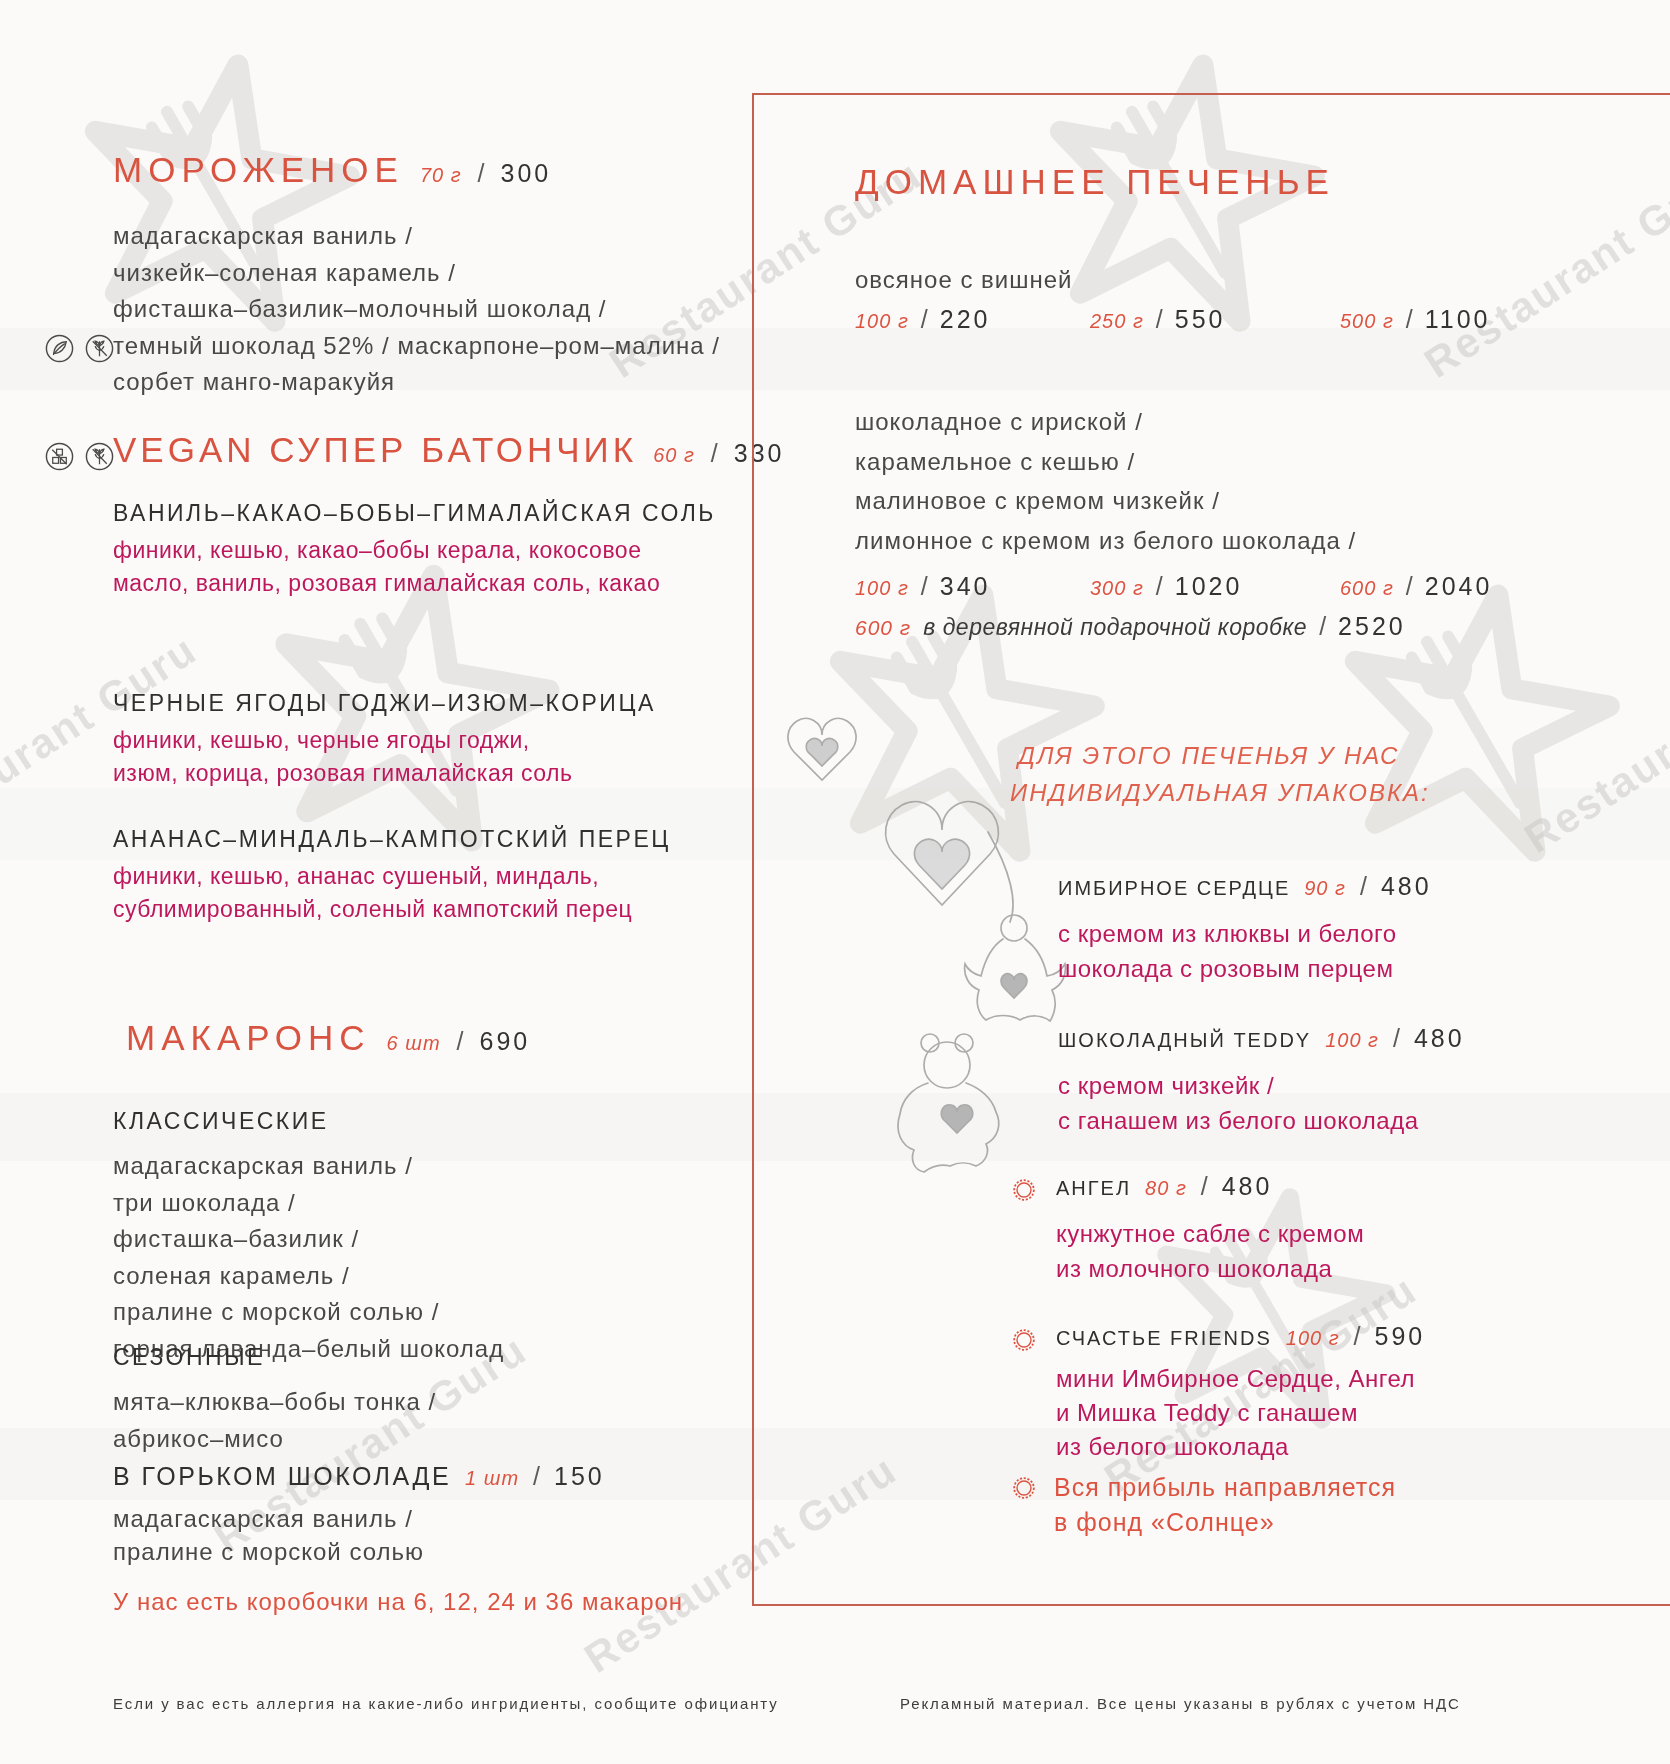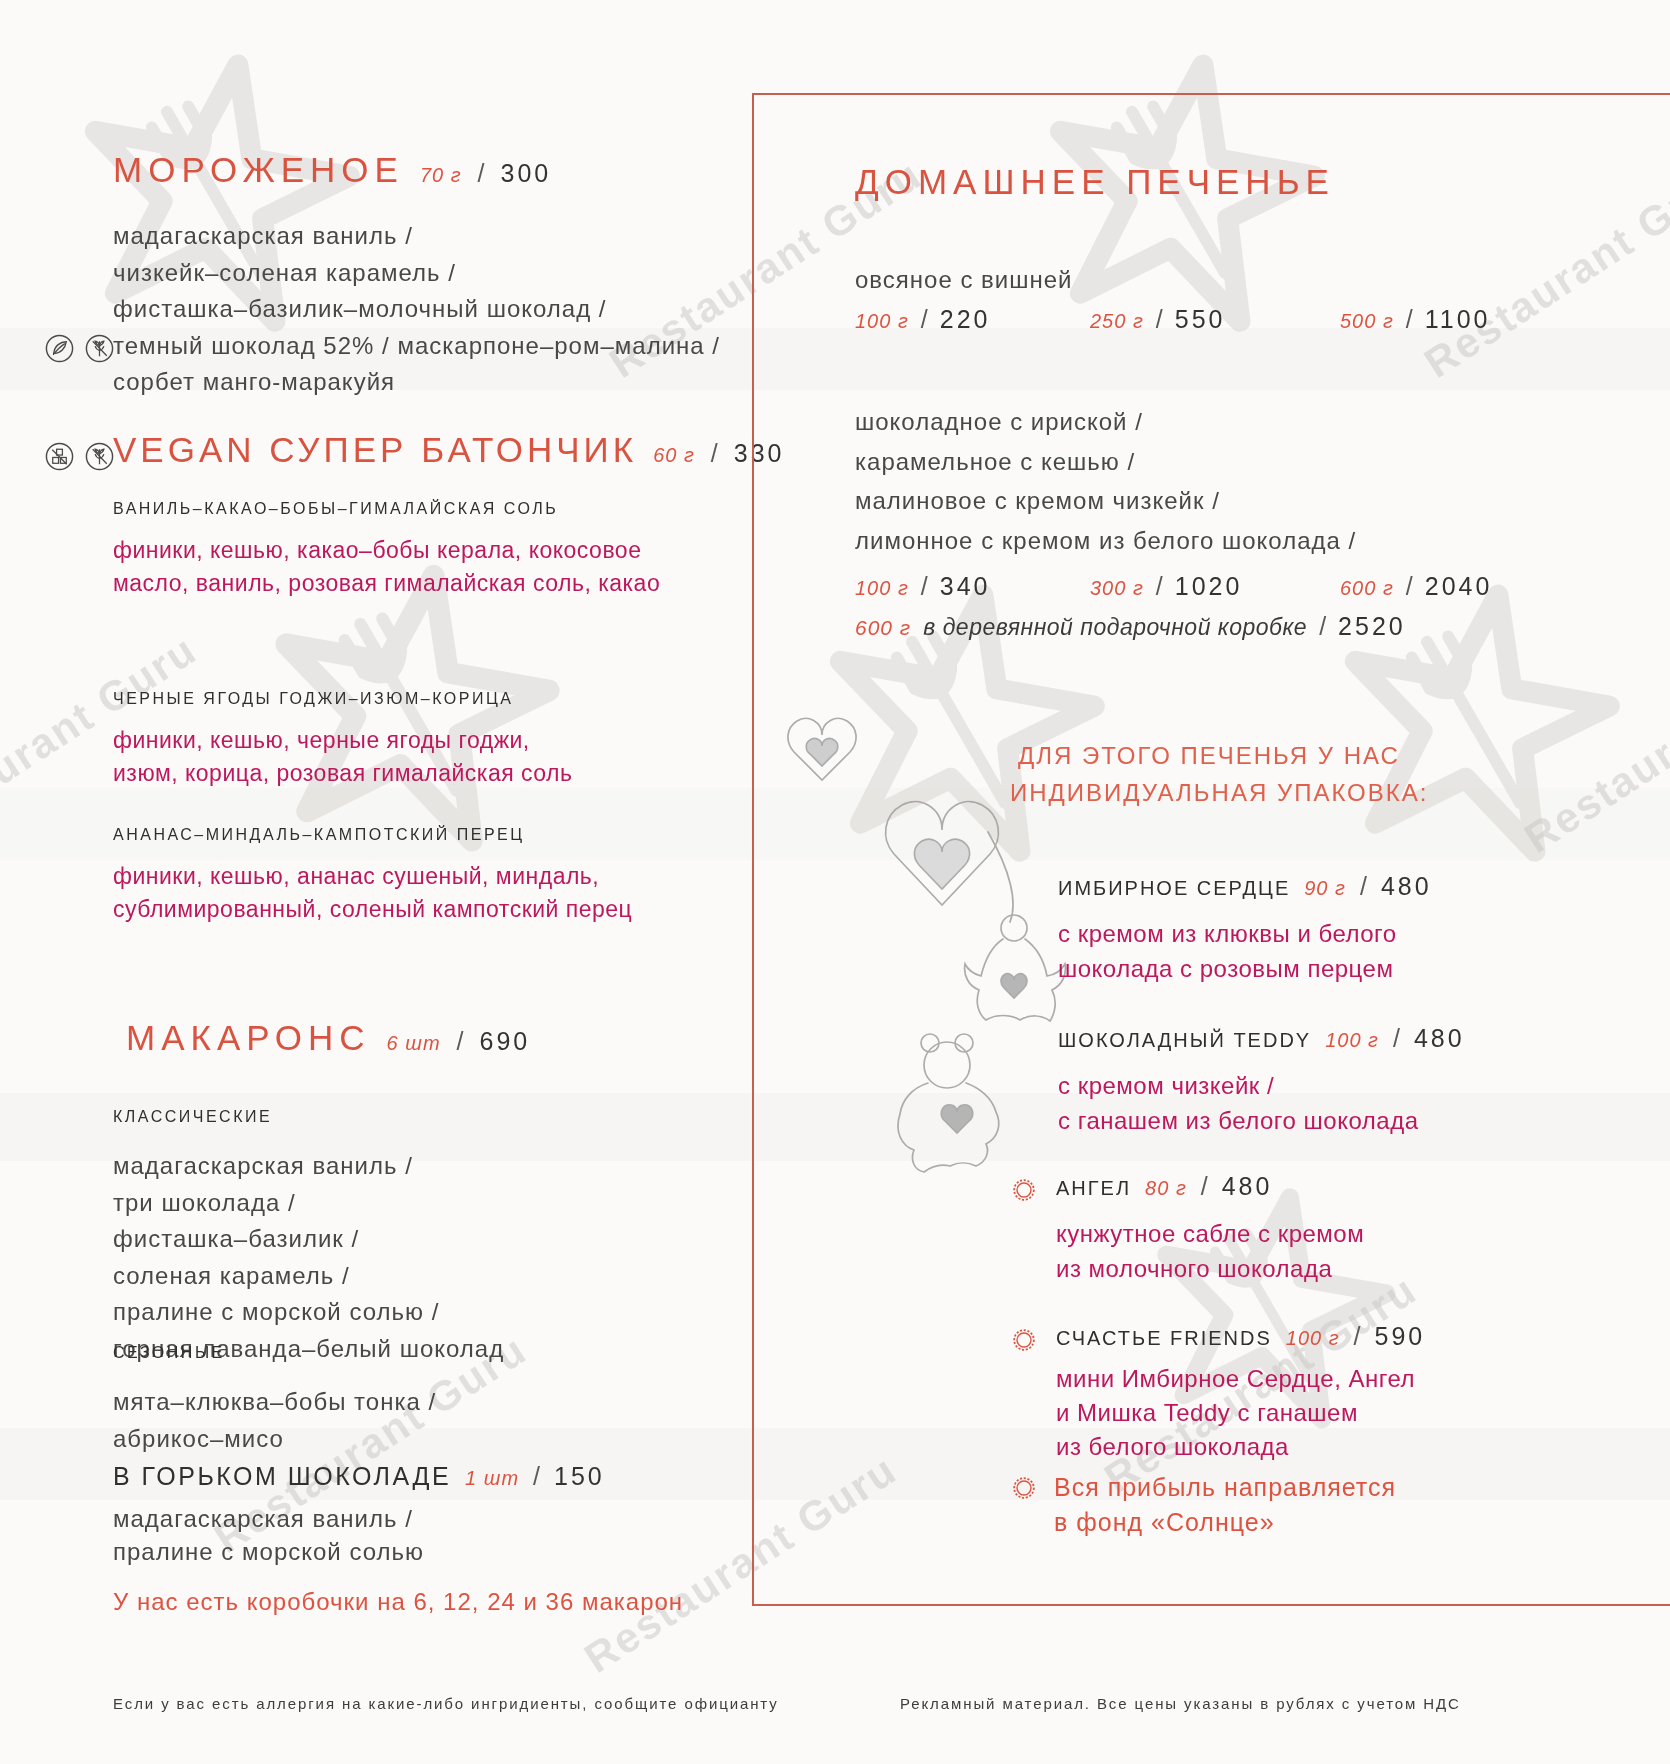--- a/index.html
+++ b/index.html
@@ -16,27 +16,27 @@
   
   .red-box{position:absolute;border:2px solid #c4604f;border-right:none;}
   
   .headrow{position:absolute;display:flex;align-items:baseline;gap:16px;white-space:nowrap;}
   .h-red{font-size:35px;color:#d85340;letter-spacing:6px;}
   .wt{font-size:20px;color:#dd5340;font-style:italic;letter-spacing:1px;}
   .sep{font-size:25px;color:#5a5a5a;}
   .price{font-size:25px;color:#333;letter-spacing:3px;}
   .list{position:absolute;font-size:24px;color:#484848;letter-spacing:1px;}
   .list .line{line-height:36.5px;white-space:nowrap;}
-  .sub{position:absolute;font-size:16px;color:#2f2f2f;letter-spacing:2.5px;white-space:nowrap;}
+  .sub{position:absolute;font-size:23px;color:#2f2f2f;letter-spacing:2.5px;white-space:nowrap;}
   .desc{position:absolute;font-size:23px;color:#be185d;letter-spacing:.5px;}
   .desc .line{line-height:33px;white-space:nowrap;}
   .pcol{position:absolute;display:flex;align-items:baseline;gap:12px;white-space:nowrap;}
   .irow{position:absolute;display:flex;align-items:baseline;gap:14px;white-space:nowrap;}
   .iname{font-size:20px;color:#2f2f2f;letter-spacing:2px;}
-  .rnote{position:absolute;font-size:24px;color:#e0604c;letter-spacing:2px;white-space:nowrap;}
+  .rnote{position:absolute;font-size:24px;color:#e0604c;letter-spacing:2px;white-space:nowrap;font-style:italic;}
   .footer{position:absolute;font-size:15px;color:#3d3d3d;letter-spacing:1.9px;white-space:nowrap;}
   .icons{position:absolute;display:flex;gap:9px;}
   .icons svg{width:31px;height:31px;}
   .sun{position:absolute;width:24px;height:24px;}
   .charity{position:absolute;font-size:25px;color:#dd5340;letter-spacing:1px;}
   .charity .line{line-height:35px;white-space:nowrap;}
   .note-red{position:absolute;font-size:24px;color:#dd5340;letter-spacing:1px;white-space:nowrap;}
   .gift-it{font-size:23px;color:#3a3a3a;font-style:italic;letter-spacing:.5px;}
   .sketch{position:absolute;}
 </style>

